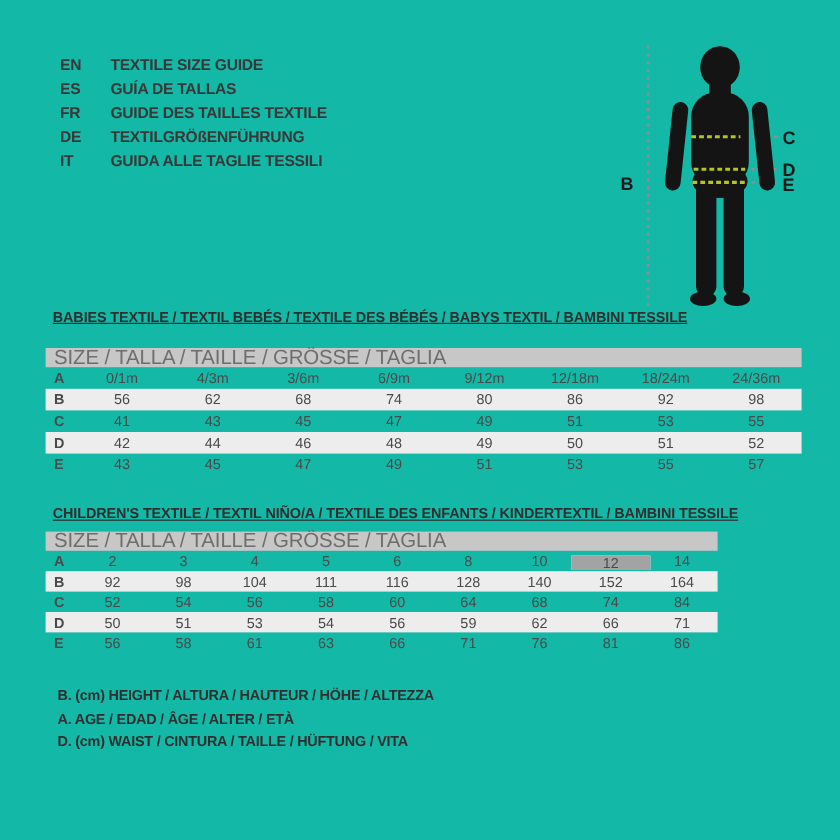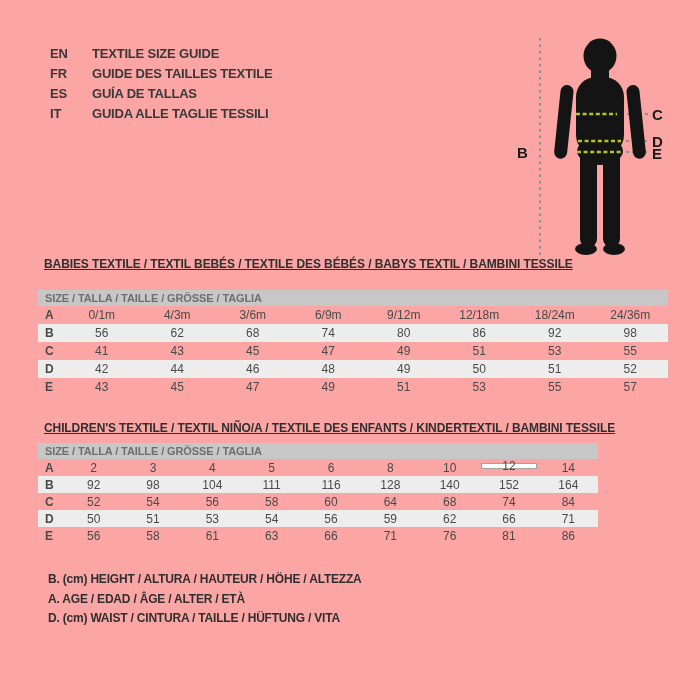--- a/index.html
+++ b/index.html
@@ -1,16 +1,16 @@
 <!DOCTYPE html>
 <html><head>
 <meta charset="utf-8">
 <style>
   html,body{margin:0;padding:0;background:#ffffff;}
-  #page{position:relative;width:700px;height:700px;background:#fca5a5;overflow:hidden;
+  #page{position:relative;width:700px;height:700px;background:#14b8a6;overflow:hidden;
         font-family:"Liberation Sans", sans-serif;color:#333;}
 
   
   .lang-block{position:absolute;left:50px;top:44px;}
   .lang-row{display:flex;line-height:20px;font-size:13px;font-weight:bold;
             letter-spacing:-0.2px;color:#383838;}
   .lang-code{width:42px;}
   .lang-label{white-space:nowrap;}
 
   
@@ -20,54 +20,58 @@
   .section-title{position:absolute;left:44px;font-size:12px;font-weight:bold;
                  letter-spacing:-0.1px;color:#2f2f2f;white-space:nowrap;text-decoration:underline;}
   #babies-title{top:257px;}
   #children-title{top:421px;}
 
   
   .size-table{position:absolute;left:38px;}
   #babies-table{top:290px;width:630px;}
   #children-table{top:443px;width:560px;}
   .thead{height:16px;background:#c7c7c7;display:flex;align-items:center;
-         padding-left:7px;box-sizing:border-box;font-size:11px;font-weight:bold;
+         padding-left:7px;box-sizing:border-box;font-size:17px;font-weight:normal;
          color:#6e6e6e;letter-spacing:-0.1px;}
   .trow{display:grid;align-items:center;font-size:12px;color:#4a4a4a;}
   #babies-table .trow{grid-template-columns:26px repeat(8,1fr);height:18px;}
   #children-table .trow{grid-template-columns:26px repeat(9,1fr);height:17px;}
   .trow.stripe{background:#ededed;}
   .tlabel{padding-left:7px;font-weight:bold;color:#4a4a4a;}
   .tcell{text-align:center;position:relative;}
   .hl-box{position:absolute;left:50%;top:-5px;bottom:-1px;width:54px;
-          transform:translateX(-50%);background:#ffffff;border:1px solid #a3a3a3;
+          transform:translateX(-50%);background:#ffffff;border:6px solid #a3a3a3;
           display:flex;align-items:center;justify-content:center;z-index:2;}
 
   
   .legend{position:absolute;left:48px;top:570px;}
   .legend-line{line-height:19.5px;font-size:12px;font-weight:bold;
                letter-spacing:-0.2px;color:#2f2f2f;white-space:nowrap;}
 </style>
 </head>
 <body>
 
 <div id="page">
 
   <div class="lang-block">
     <div class="lang-row">
       <span class="lang-code">EN</span>
       <span class="lang-label">TEXTILE SIZE GUIDE</span>
     </div>
     <div class="lang-row">
+      <span class="lang-code">ES</span>
+      <span class="lang-label">GUÍA DE TALLAS</span>
+    </div>
+    <div class="lang-row">
       <span class="lang-code">FR</span>
       <span class="lang-label">GUIDE DES TAILLES TEXTILE</span>
     </div>
     <div class="lang-row">
-      <span class="lang-code">ES</span>
-      <span class="lang-label">GUÍA DE TALLAS</span>
+      <span class="lang-code">DE</span>
+      <span class="lang-label">TEXTILGRÖßENFÜHRUNG</span>
     </div>
     <div class="lang-row">
       <span class="lang-code">IT</span>
       <span class="lang-label">GUIDA ALLE TAGLIE TESSILI</span>
     </div>
   </div>
 
   <div class="figure-wrap">
     <svg width="200" height="235" viewBox="0 0 200 235">
 

